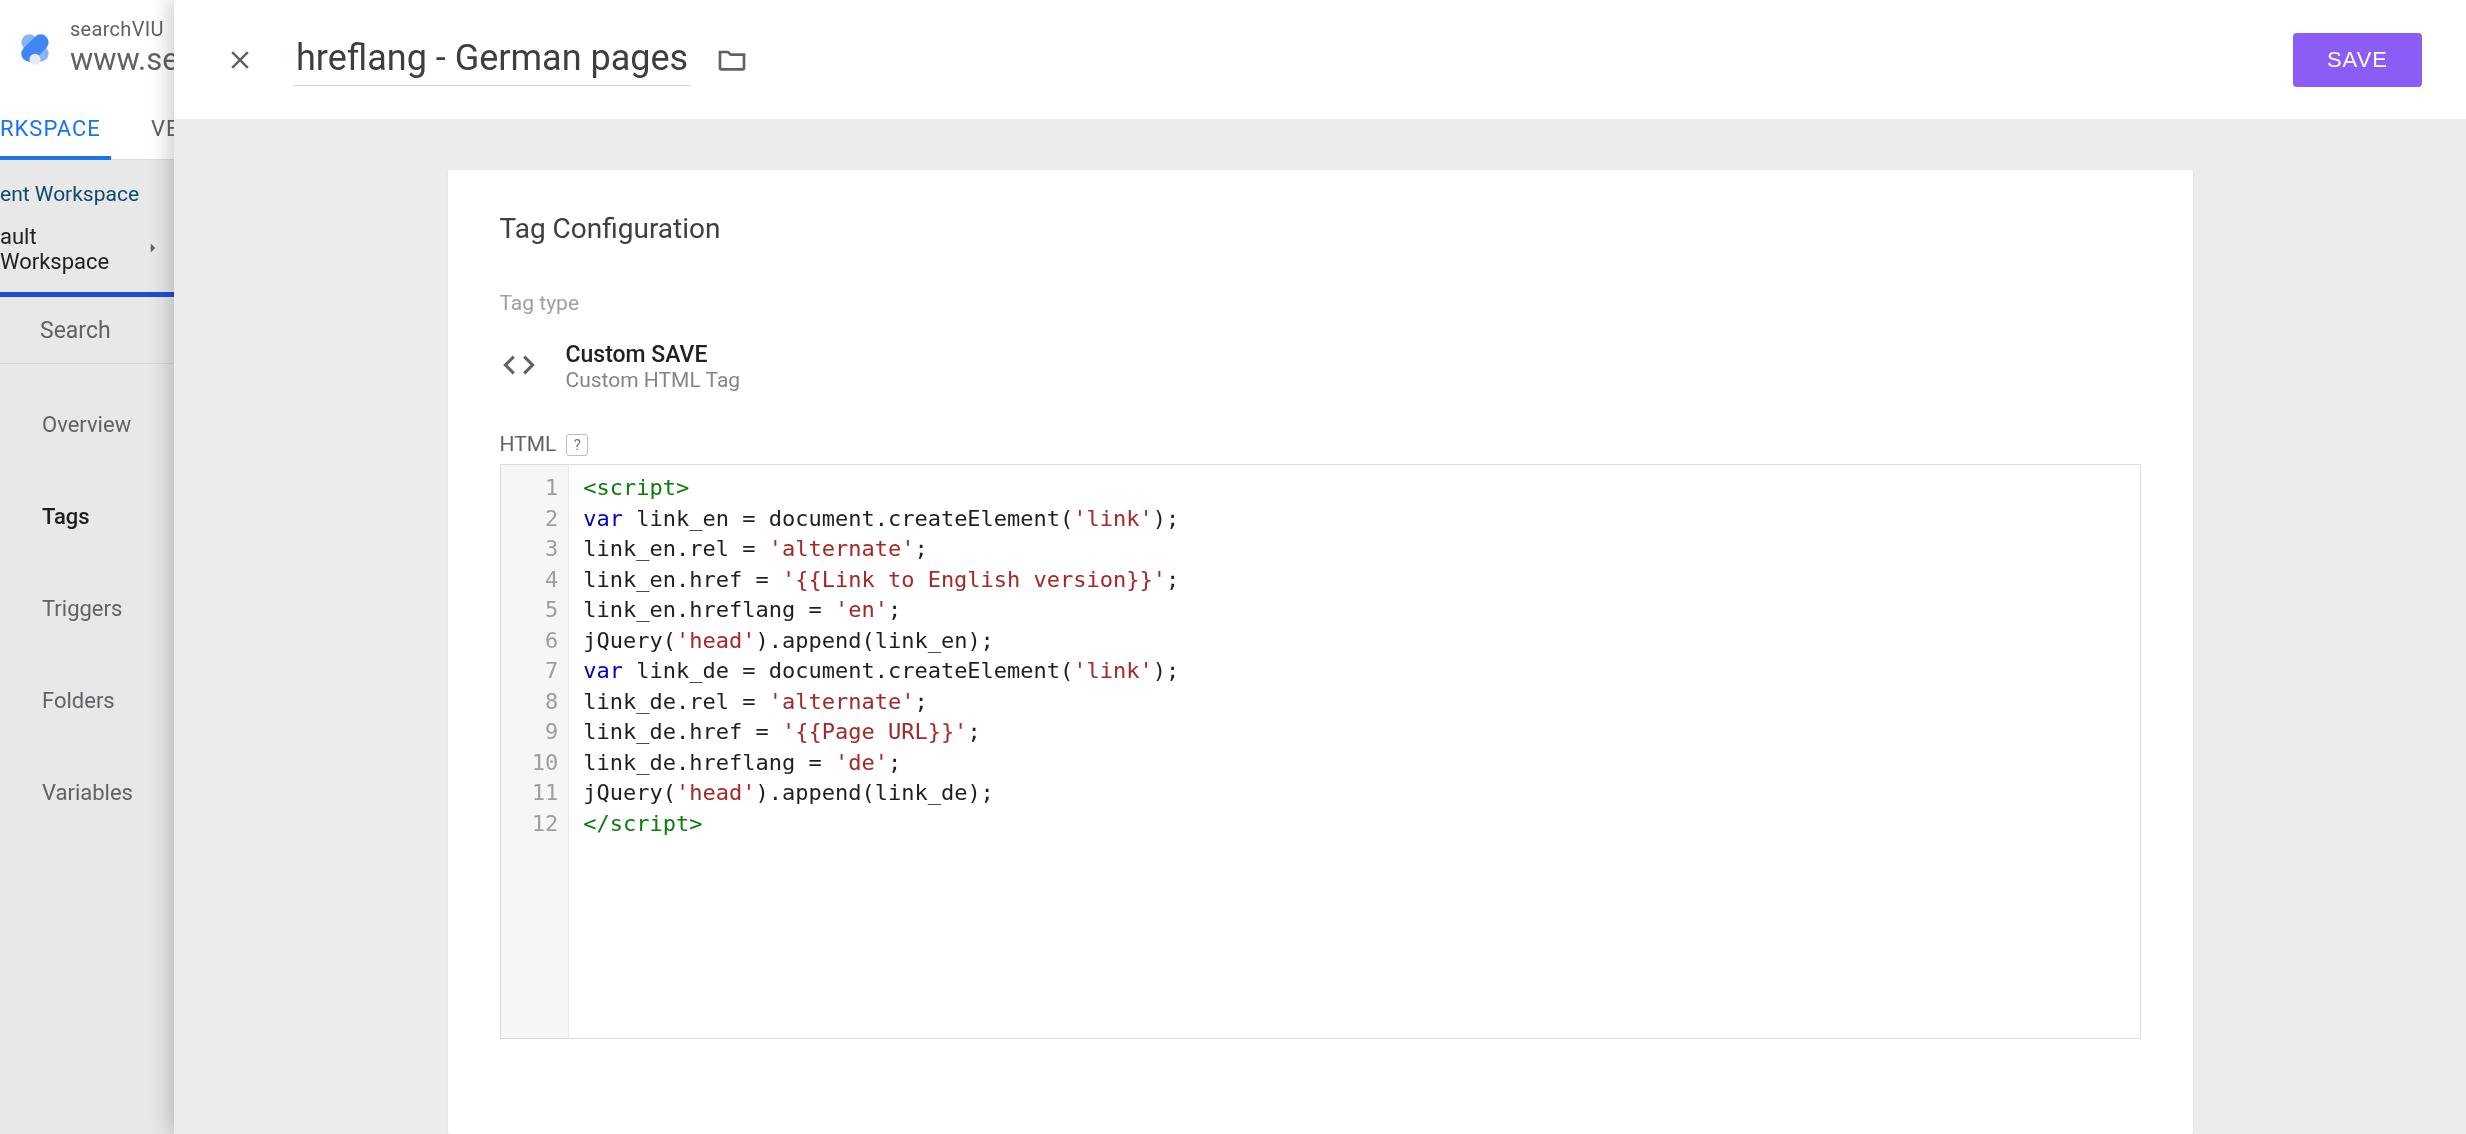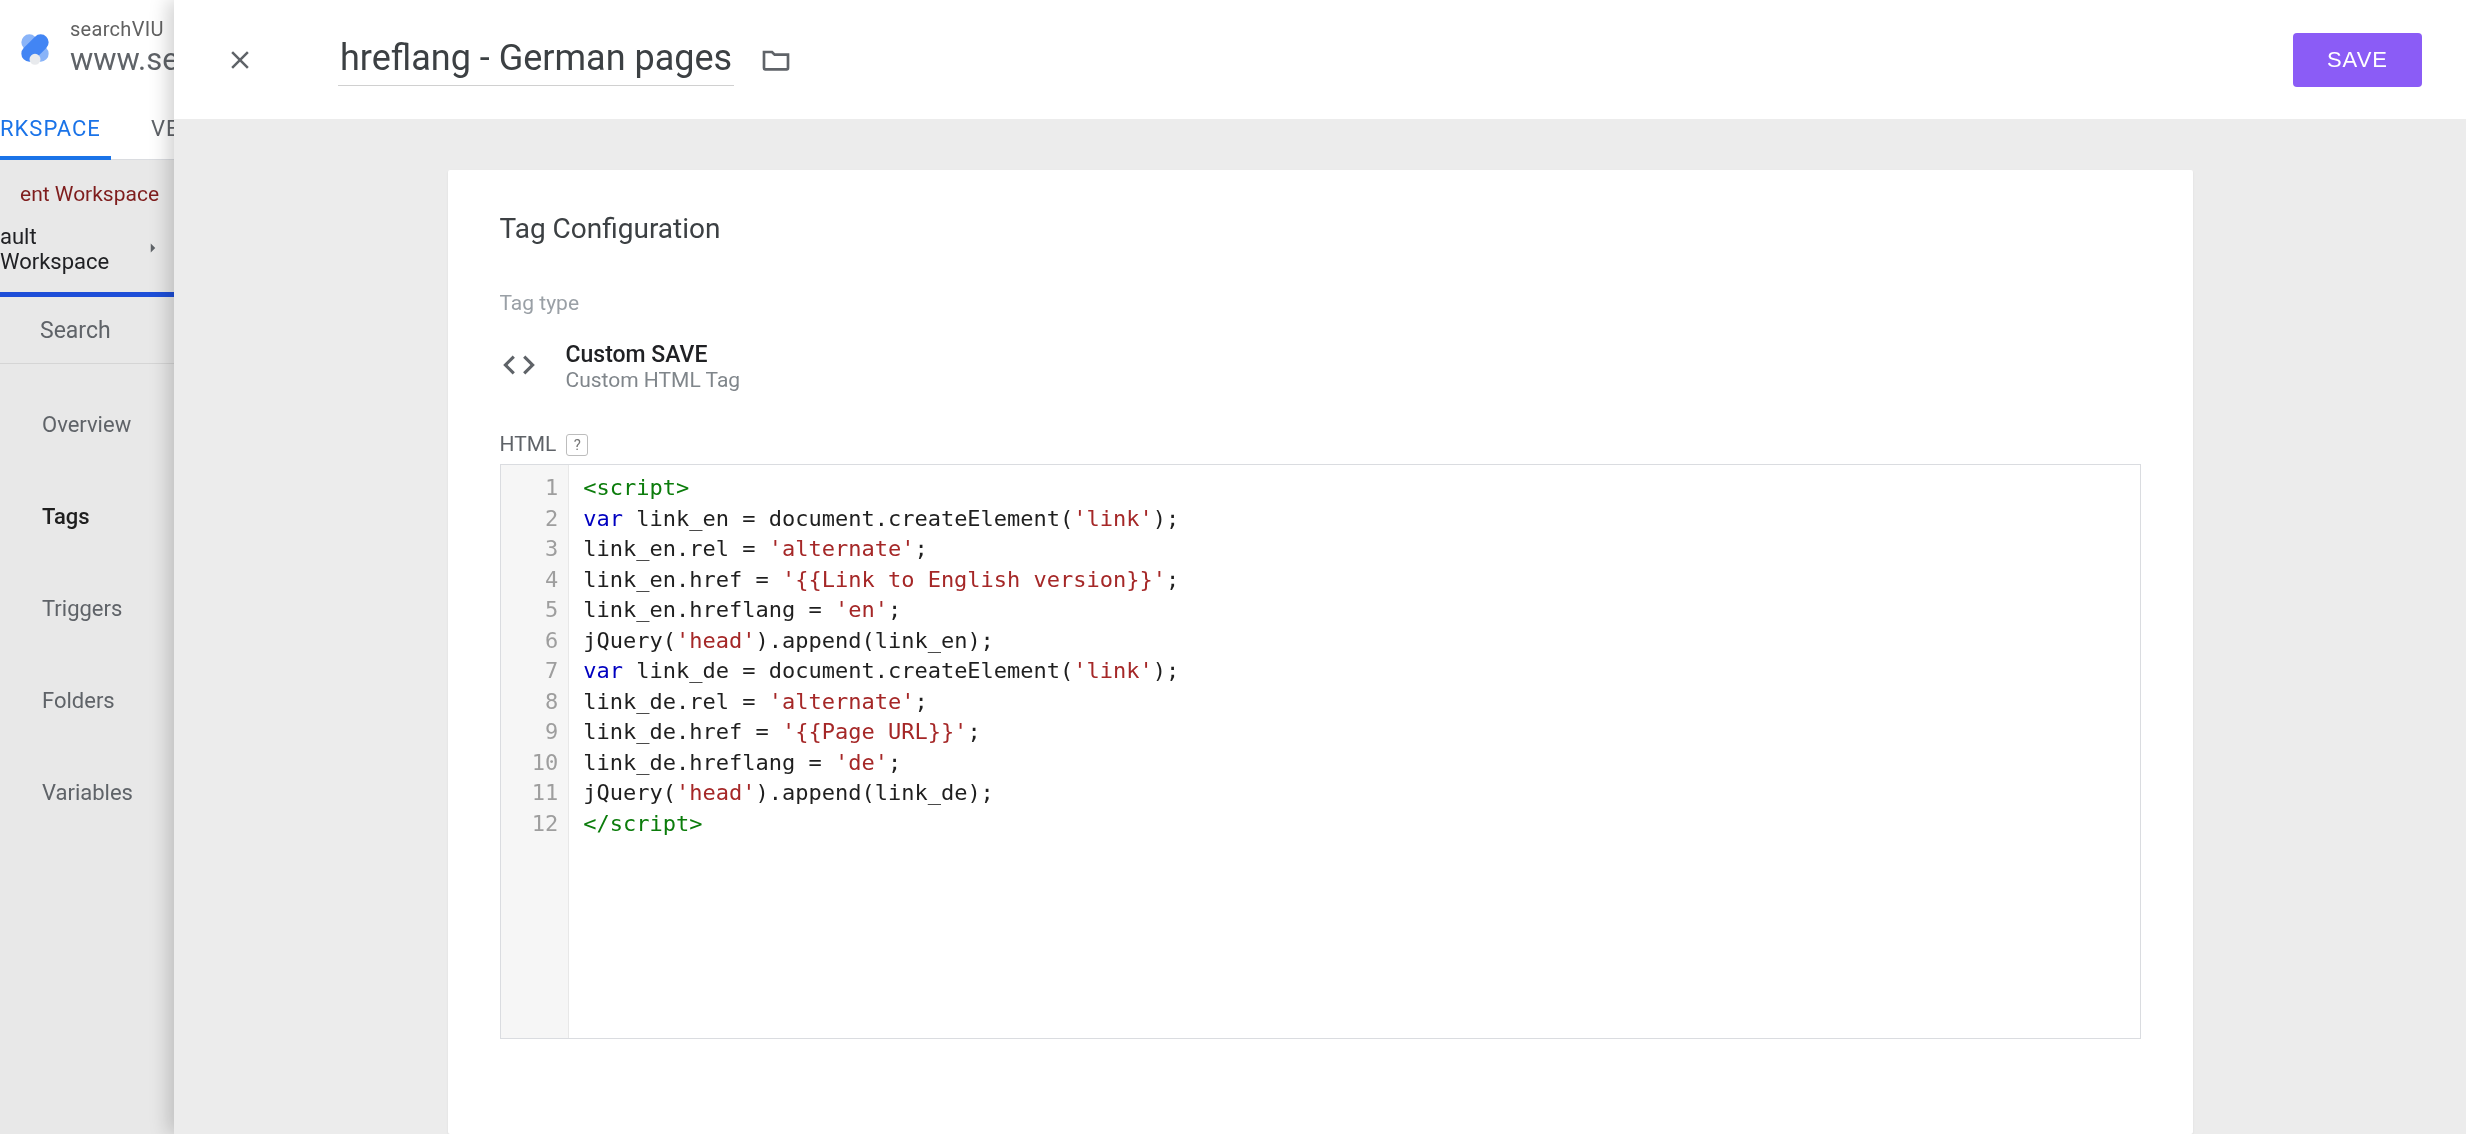--- a/index.html
+++ b/index.html
@@ -44,21 +44,21 @@
   .bg-tab.active::after{
     content:""; position:absolute; left:-10px; right:-10px; bottom:-1px;
     height:4px; background:#1a73e8;
   }
   .bg-tab:first-child{ margin-left:0; }
 
   .bg-body{
     position:absolute; left:0; top:160px; bottom:0; width:174px;
     background:#e8e8e8; z-index:2;
   }
-  .bg-ws-label{ font-size:21px; color:#7f1d1d; padding:22px 0 0 0;margin-left:20px; }
+  .bg-ws-label{ font-size:21px; color:#0c4a6e; padding:22px 0 0 0; }
   .bg-ws-row{
     display:flex; align-items:center; justify-content:space-between;
     padding:18px 12px 18px 0; font-size:22px; color:#202124;
   }
   .bg-search{
     height:72px; border-top:5px solid #1d4ed8; border-bottom:1px solid #d5d5d5;
     display:flex; align-items:center; padding-left:40px;
     font-size:23px; color:#5f6368;
   }
   .bg-nav{ padding-top:14px; }
@@ -78,21 +78,20 @@
     position:absolute; left:174px; top:0; right:0; bottom:0;
     background:#fff;
     box-shadow:-6px 0 18px rgba(0,0,0,.18);
     z-index:10;
     display:flex; flex-direction:column;
   }
   .ov-header{
     height:120px; display:flex; align-items:center;
     padding:0 44px 0 44px;
     border-bottom:1px solid #ececec;
-    gap:44px;
   }
   .ov-close{
     width:44px; height:44px; display:flex; align-items:center; justify-content:center;
     color:#5f6368; cursor:pointer; margin-right:32px;
   }
   .ov-title-wrap{ display:flex; align-items:center; }
   .ov-title{
     font-size:36px; color:#3c4043; padding:4px 2px 6px 2px;
     border-bottom:1px solid #d0d0d0;
   }

